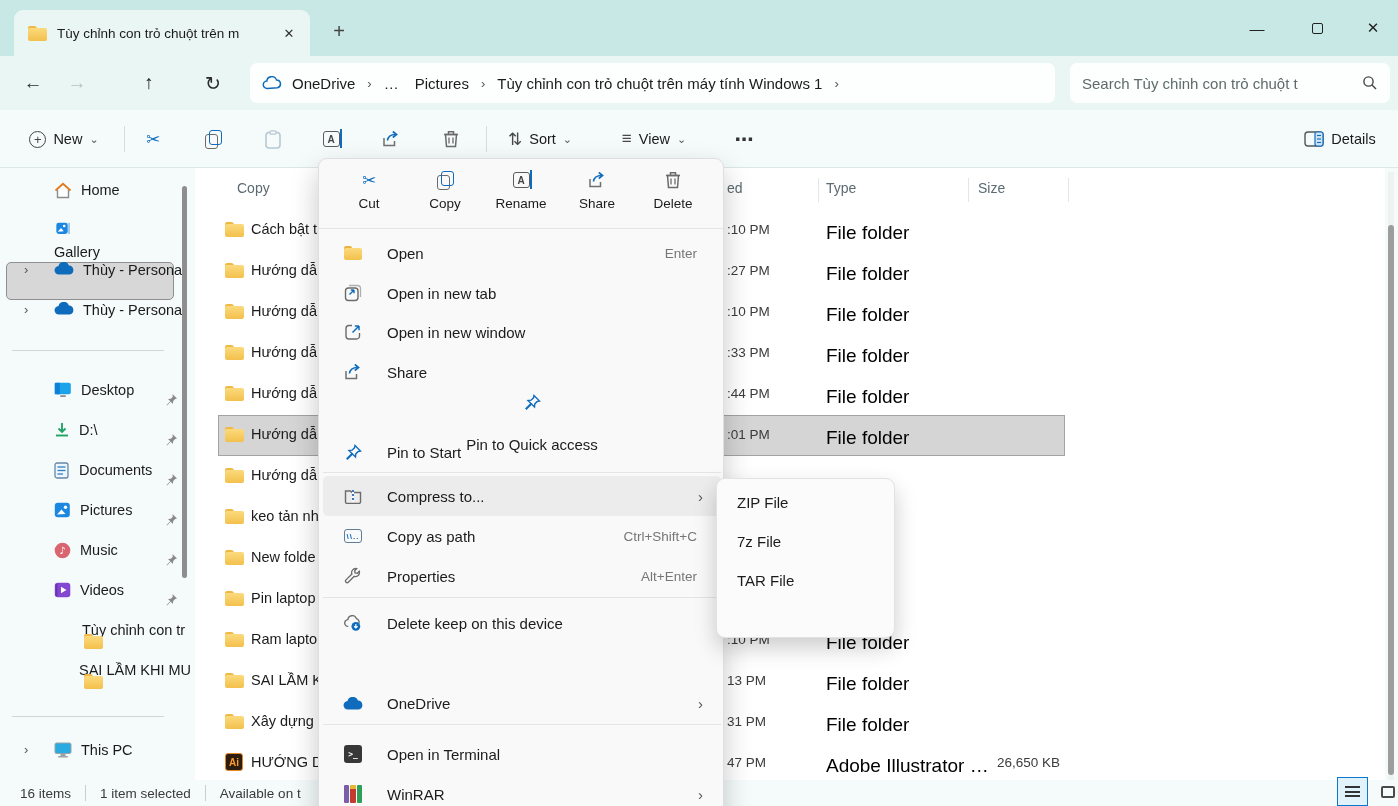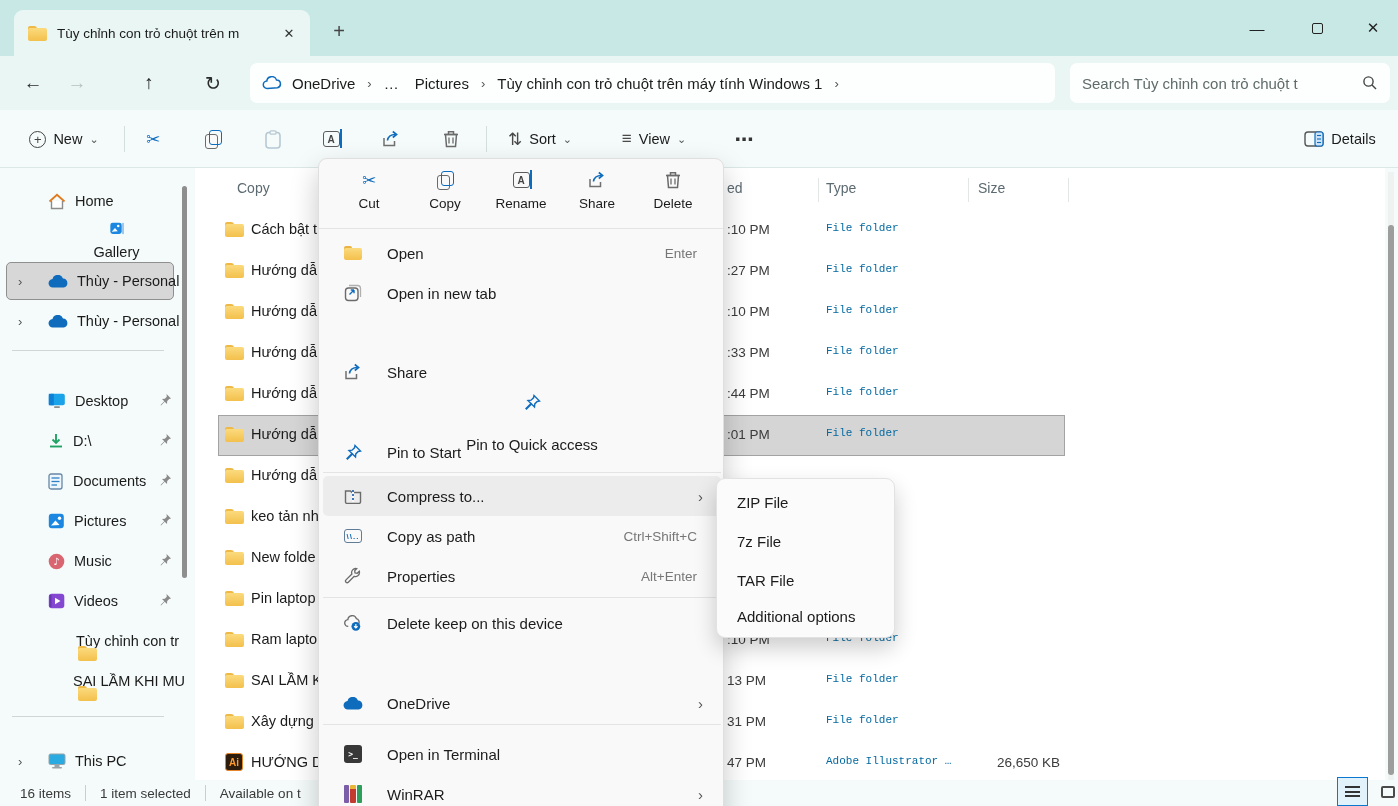--- a/index.html
+++ b/index.html
@@ -33,35 +33,35 @@
   .toolbar { left:0; top:110px; width:1398px; height:58px; background:#f4fbfa; border-bottom:1px solid #dce8e6; }
   .tbi { top:122px; height:34px; display:flex; align-items:center; justify-content:center; gap:7px; font-size:14.5px; color:#1b1b1b; border-radius:5px; }
   .tsep { top:126px; width:1px; height:26px; background:#d5dedc; }
   .glyph { font-size:17px; color:#4a4a4a; }
   .plus-circ { width:17px; height:17px; border:1.4px solid #444; border-radius:50%; display:flex; align-items:center; justify-content:center; font-size:13px; color:#444; }
   .chev { font-size:11px; color:#555; }
   .faded { opacity:.45; }
 
   
   .sidebar { left:0; top:168px; width:190px; height:612px; background:#f4fbfa; }
-  .side-item { position:absolute; left:2px; width:183px; height:38px; display:flex; align-items:center; gap:9px; padding-left:46px; font-size:14.5px; white-space:nowrap; }
+  .side-item { position:absolute; left:8px; width:183px; height:38px; display:flex; gap:9px; padding-left:46px; font-size:14.5px; white-space:nowrap; }
   .side-chev { position:absolute; left:16px; font-size:13px; color:#555; }
   .side-pin { position:absolute; left:157px; top:11px; }
   .side-sel { left:6px; width:168px; height:38px; background:#d7d7d7; border:1px solid #8f8f8f; border-radius:5px; }
   .side-div { left:12px; width:152px; height:1px; background:#d0d6d5; }
   .side-scroll { left:182px; width:5px; background:#8e8e8e; border-radius:3px; }
 
   
   .filehead { font-size:14px; color:#5c6a71; }
   .colsep { width:1px; height:24px; background:#e2e6e5; top:178px; }
   .row-sel { left:218px; top:415px; width:847px; height:41px; background:#d5d5d5; border:1px solid #a3a3a3; }
   .frow { position:absolute; left:195px; width:1190px; height:41px; }
   .fname { position:absolute; left:56px; top:11px; font-size:14.5px; white-space:nowrap; }
   .fdate { position:absolute; left:532px; top:12px; font-size:13.5px; color:#3c3c3c; white-space:nowrap; }
-  .ftype { position:absolute; left:631px; top:12px; font-size:11px; color:#0369a1; white-space:nowrap;font-family:Liberation Mono, monospace; }
+  .ftype { position:absolute; left:631px; top:12px; font-size:19px; color:#000000; white-space:nowrap; }
   .fsize { position:absolute; left:700px; width:165px; top:12px; font-size:13.5px; color:#3c3c3c; text-align:right; }
   .fold { position:absolute; left:30px; top:12px; width:19px; height:15px; }
   .fold:before { content:""; position:absolute; left:0; top:0; width:9px; height:5px; background:#eeb945; border-radius:2px 3px 0 0; }
   .fold:after { content:""; position:absolute; left:0; top:2px; width:19px; height:13px; background:linear-gradient(#fbda7d,#f3c04c); border-radius:2px; }
   .ai-ico { position:absolute; left:30px; top:10px; width:18px; height:18px; background:#2d1d0e; border:1px solid #e8862b; border-radius:3px; color:#ff9a2e; font-size:10px; font-weight:bold; display:flex; align-items:center; justify-content:center; }
   .vscroll { left:1388px; top:172px; width:6px; height:630px; background:#eef3f2; }
   .vthumb { left:1388px; top:225px; width:6px; height:550px; background:#9d9d9d; border-radius:3px; }
 
   
   .statusbar { left:0; top:780px; width:1398px; height:26px; background:#f4fbfa; display:flex; align-items:center; gap:14px; padding-left:20px; font-size:13.5px; color:#3a3a3a; }
@@ -491,20 +491,29 @@
   <div class="mi" style="top:114px;">
     <span class="mic">
         <svg width="18" height="18" viewBox="0 0 18 18">
           <rect x="1.5" y="4" width="12.5" height="12.5" rx="3" fill="none" stroke="#6b6b6b" stroke-width="1.4"></rect>
           <path d="M5 1.5h8.5a3 3 0 0 1 3 3V13" fill="none" stroke="#b0b0b0" stroke-width="1.3"></path>
           <path d="M5.5 10.5L10 6m0 0H6.8M10 6v3.2" stroke="#0f6cbd" stroke-width="1.4" fill="none"></path>
         </svg>
       </span>
     <span class="lab">Open in new tab</span>
   </div>
+  <div class="mi" style="top:153px;">
+    <span class="mic">
+        <svg width="18" height="18" viewBox="0 0 18 18">
+          <path d="M8 2.5H5a3 3 0 0 0-3 3V13a3 3 0 0 0 3 3h7.5a3 3 0 0 0 3-3v-3" fill="none" stroke="#6b6b6b" stroke-width="1.4"></path>
+          <path d="M8.5 9.5L15 3m0 0h-4.2M15 3v4.2" stroke="#0f6cbd" stroke-width="1.5" fill="none"></path>
+        </svg>
+      </span>
+    <span class="lab">Open in new window</span>
+  </div>
   <div class="mi" style="top:193px;">
     <span class="mic">
         <svg width="20" height="18" viewBox="0 0 20 18">
           <path d="M3 8v7.5h10.5V11" fill="none" stroke="#707070" stroke-width="1.5"></path>
           <path d="M6.5 10.5C7 6.5 10 4.5 14.5 4.5" fill="none" stroke="#0f6cbd" stroke-width="1.6"></path>
           <path d="M11.8 1.5l3.8 3-3.8 3" fill="none" stroke="#0f6cbd" stroke-width="1.6"></path>
         </svg>
       </span>
     <span class="lab">Share</span>
   </div>
@@ -596,16 +605,13 @@
 <div class="abs submenu">
   <div class="smi" style="top:4px;">
       <span>ZIP File</span>
     </div>
   <div class="smi" style="top:43px;">
       <span>7z File</span>
     </div>
   <div class="smi" style="top:82px;">
       <span>TAR File</span>
     </div>
-  <div class="smi" style="top:118px;">
-      <span>Additional options</span>
-    </div>
 </div>
 
 </body></html>

